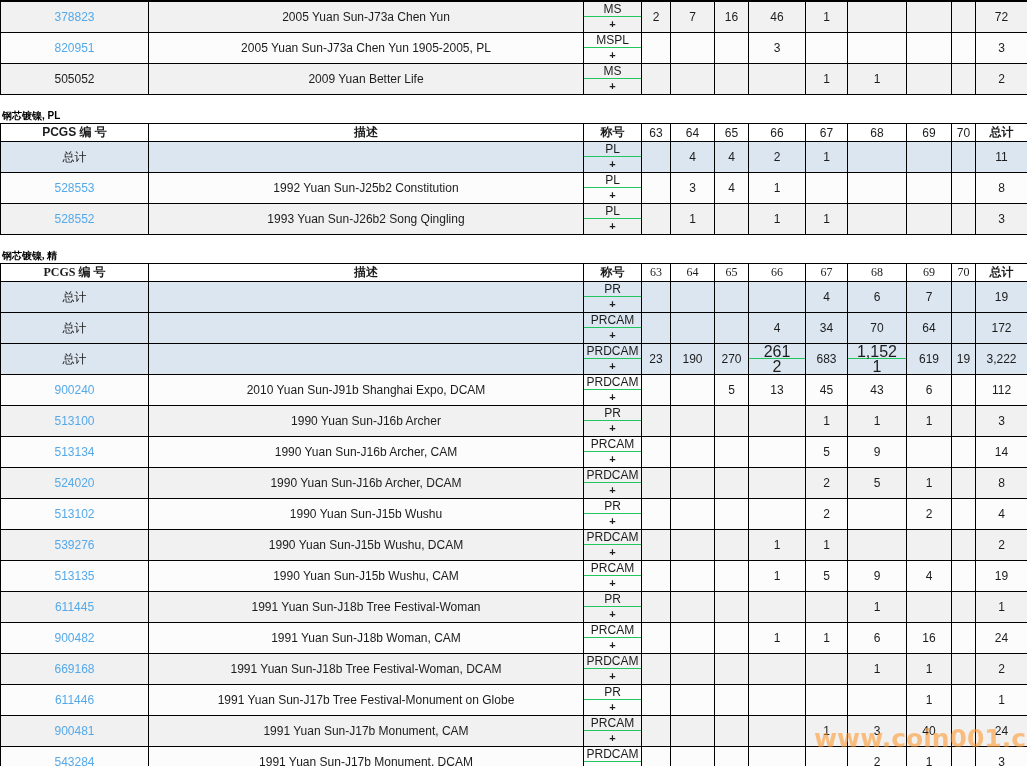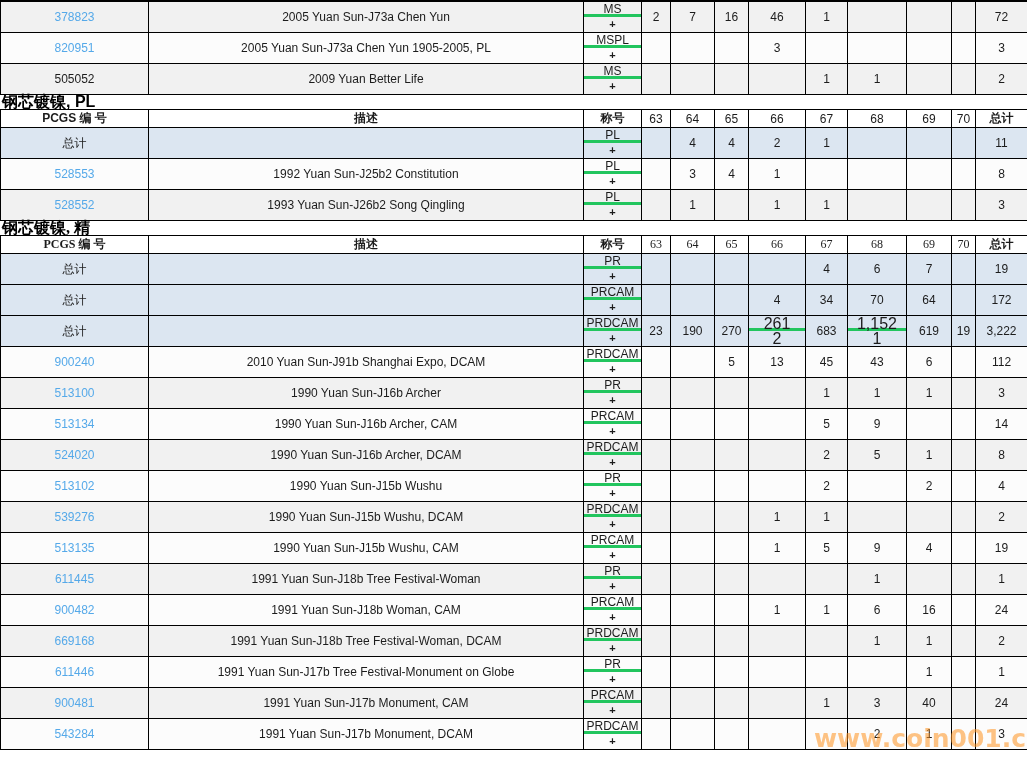--- a/index.html
+++ b/index.html
@@ -19,27 +19,27 @@
   col.c-66{width:57px} col.c-67{width:42px} col.c-68{width:59px}
   col.c-69{width:45px} col.c-70{width:24px} col.c-total{width:52px}
   tr.data-row{height:28px;}
   tr.header-row{height:17px;}
   tr.header-row td{background:#fff;}
   td.h-cn{font-weight:bold;}
   tr.bg-gray td{background:#f1f1f1;}
   tr.bg-white td{background:#fcfcfc;}
   tr.bg-blue td{background:#dce6f1;}
   .section-label{
-    height:13px;line-height:12px;font-size:16px;font-weight:bold;
-    padding:1px 0 0 2px;color:#000;background:#fff;
+    height:13px;line-height:12px;font-size:10px;font-weight:bold;
+    padding:15px 0 0 2px;color:#000;background:#fff;
   }
   .serif, .serif-header tr.header-row td{font-family:"Liberation Serif",serif;}
   span.link{color:#55a9e9;cursor:pointer;text-decoration:none;}
   td.desig-cell{font-size:11px;}
-  .ds-top{height:15px;line-height:15px;border-bottom:3px solid #22c55e;box-sizing:border-box;}
+  .ds-top{height:15px;line-height:15px;border-bottom:1px solid #22c55e;box-sizing:border-box;}
   .ds-bot{height:15px;line-height:15px;font-size:11px;font-weight:bold;}
   div.grade-sub{font-weight:normal;font-size:16px;}
   .watermark{
     position:absolute;left:814px;top:723px;z-index:9;pointer-events:none;
     font-size:25px;font-weight:bold;color:#ff9422;opacity:0.55;
     font-family:"DejaVu Sans",sans-serif;
   }
 </style>
 </head>
 <body>

